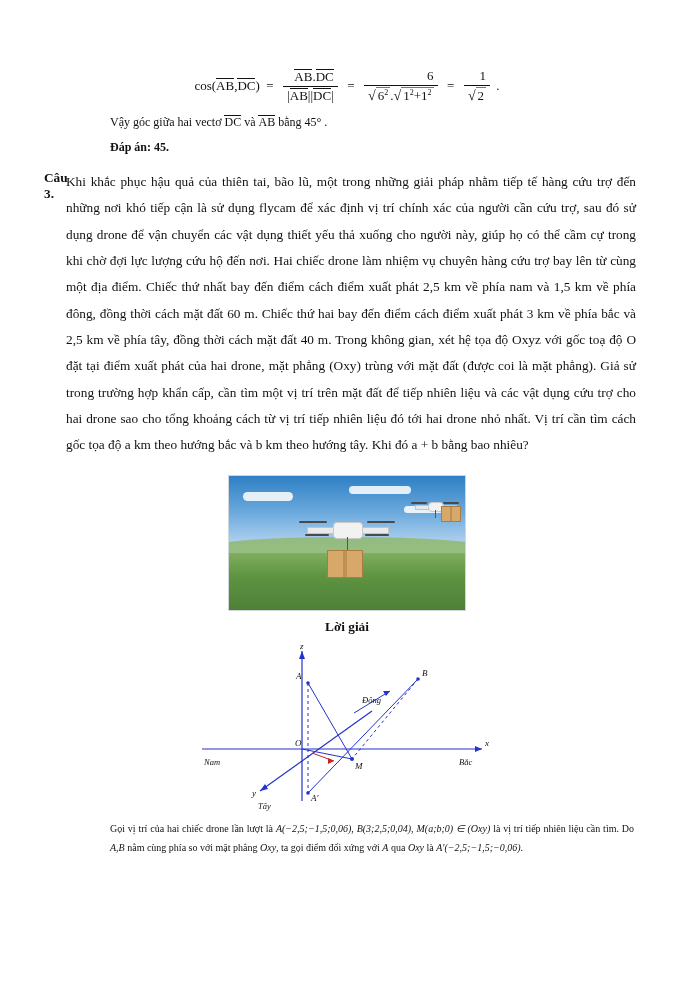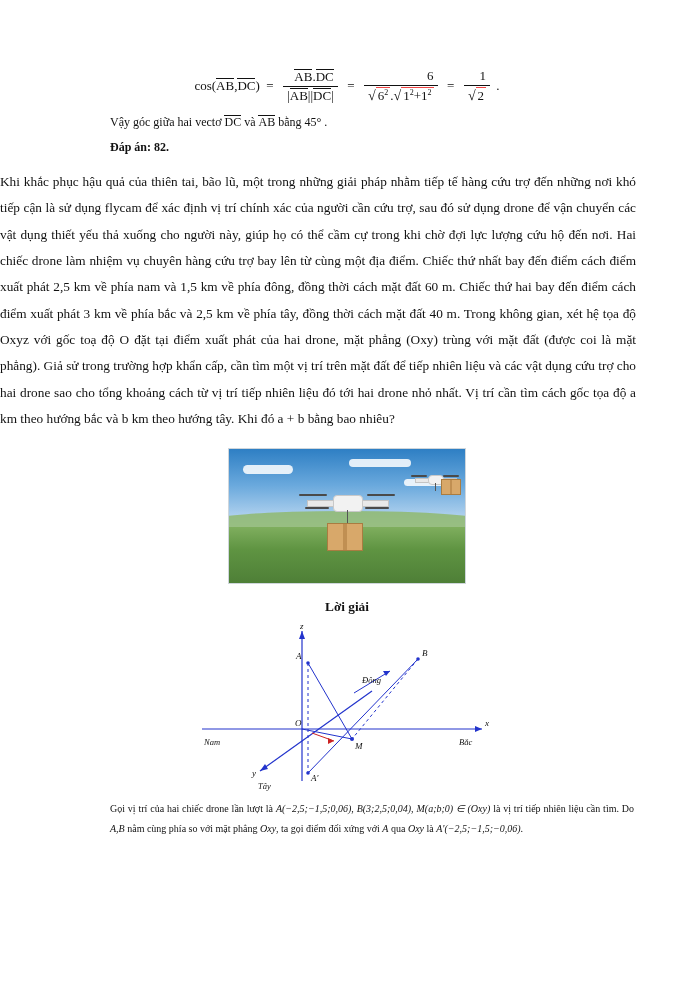--- a/index.html
+++ b/index.html
@@ -134,21 +134,21 @@
   .box:after {
     content:""; position:absolute; left:45%; top:0; width:10%; height:100%;
     background:#c08f52;
   }
   .string { position:absolute; width:1px; background:#555; }
 
   .loigiai {
     text-align: center;
     font-weight: bold;
     font-size: 13.3px;
-    margin-top: 15px;
+    margin-top: 8px;
   }
 
   
   .diagram {
     margin: 6px auto 0 auto;
     width: 330px;
     height: 170px;
     position: relative;
   }
   .diagram svg { display:block; }
@@ -188,24 +188,25 @@
   <div class="line-plain">
     <span>Vậy góc giữa hai vectơ</span>
     <span class="ovl">DC</span>
     <span>và</span>
     <span class="ovl">AB</span>
     <span>bằng 45° .</span>
   </div>
 
   <div class="line-plain">
     <span class="bold">Đáp án:</span>
-    <span class="bold">82.</span>
+    <span class="bold">45.</span>
   </div>
 
   <div class="qrow">
+    <div class="qlabel">Câu 3.</div>
     <div class="qbody">Khi khắc phục hậu quả của thiên tai, bão lũ, một trong những giải pháp nhằm tiếp tế hàng cứu trợ đến những nơi khó tiếp cận là sử dụng flycam để xác định vị trí chính xác của người cần cứu trợ, sau đó sử dụng drone để vận chuyển các vật dụng thiết yếu thả xuống cho người này, giúp họ có thể cầm cự trong khi chờ đợi lực lượng cứu hộ đến nơi. Hai chiếc drone làm nhiệm vụ chuyên hàng cứu trợ bay lên từ cùng một địa điểm. Chiếc thứ nhất bay đến điểm cách điểm xuất phát 2,5 km về phía nam và 1,5 km về phía đông, đồng thời cách mặt đất 60 m. Chiếc thứ hai bay đến điểm cách điểm xuất phát 3 km về phía bắc và 2,5 km về phía tây, đồng thời cách mặt đất 40 m. Trong không gian, xét hệ tọa độ Oxyz với gốc toạ độ O đặt tại điểm xuất phát của hai drone, mặt phẳng (Oxy) trùng với mặt đất (được coi là mặt phẳng). Giả sử trong trường hợp khẩn cấp, cần tìm một vị trí trên mặt đất để tiếp nhiên liệu và các vật dụng cứu trợ cho hai drone sao cho tổng khoảng cách từ vị trí tiếp nhiên liệu đó tới hai drone nhỏ nhất. Vị trí cần tìm cách gốc tọa độ a km theo hướng bắc và b km theo hướng tây. Khi đó a + b bằng bao nhiêu?</div>
   </div>
 
   <div class="photo-wrap">
     <div class="sky"></div>
     <div class="hill"></div>
     <div class="ground"></div>
     <div class="cloud" style="left:14px; top:16px; width:50px; height:9px;"></div>
     <div class="cloud" style="left:120px; top:10px; width:62px; height:8px;"></div>
     <div class="cloud" style="left:175px; top:30px; width:46px; height:7px;"></div>

